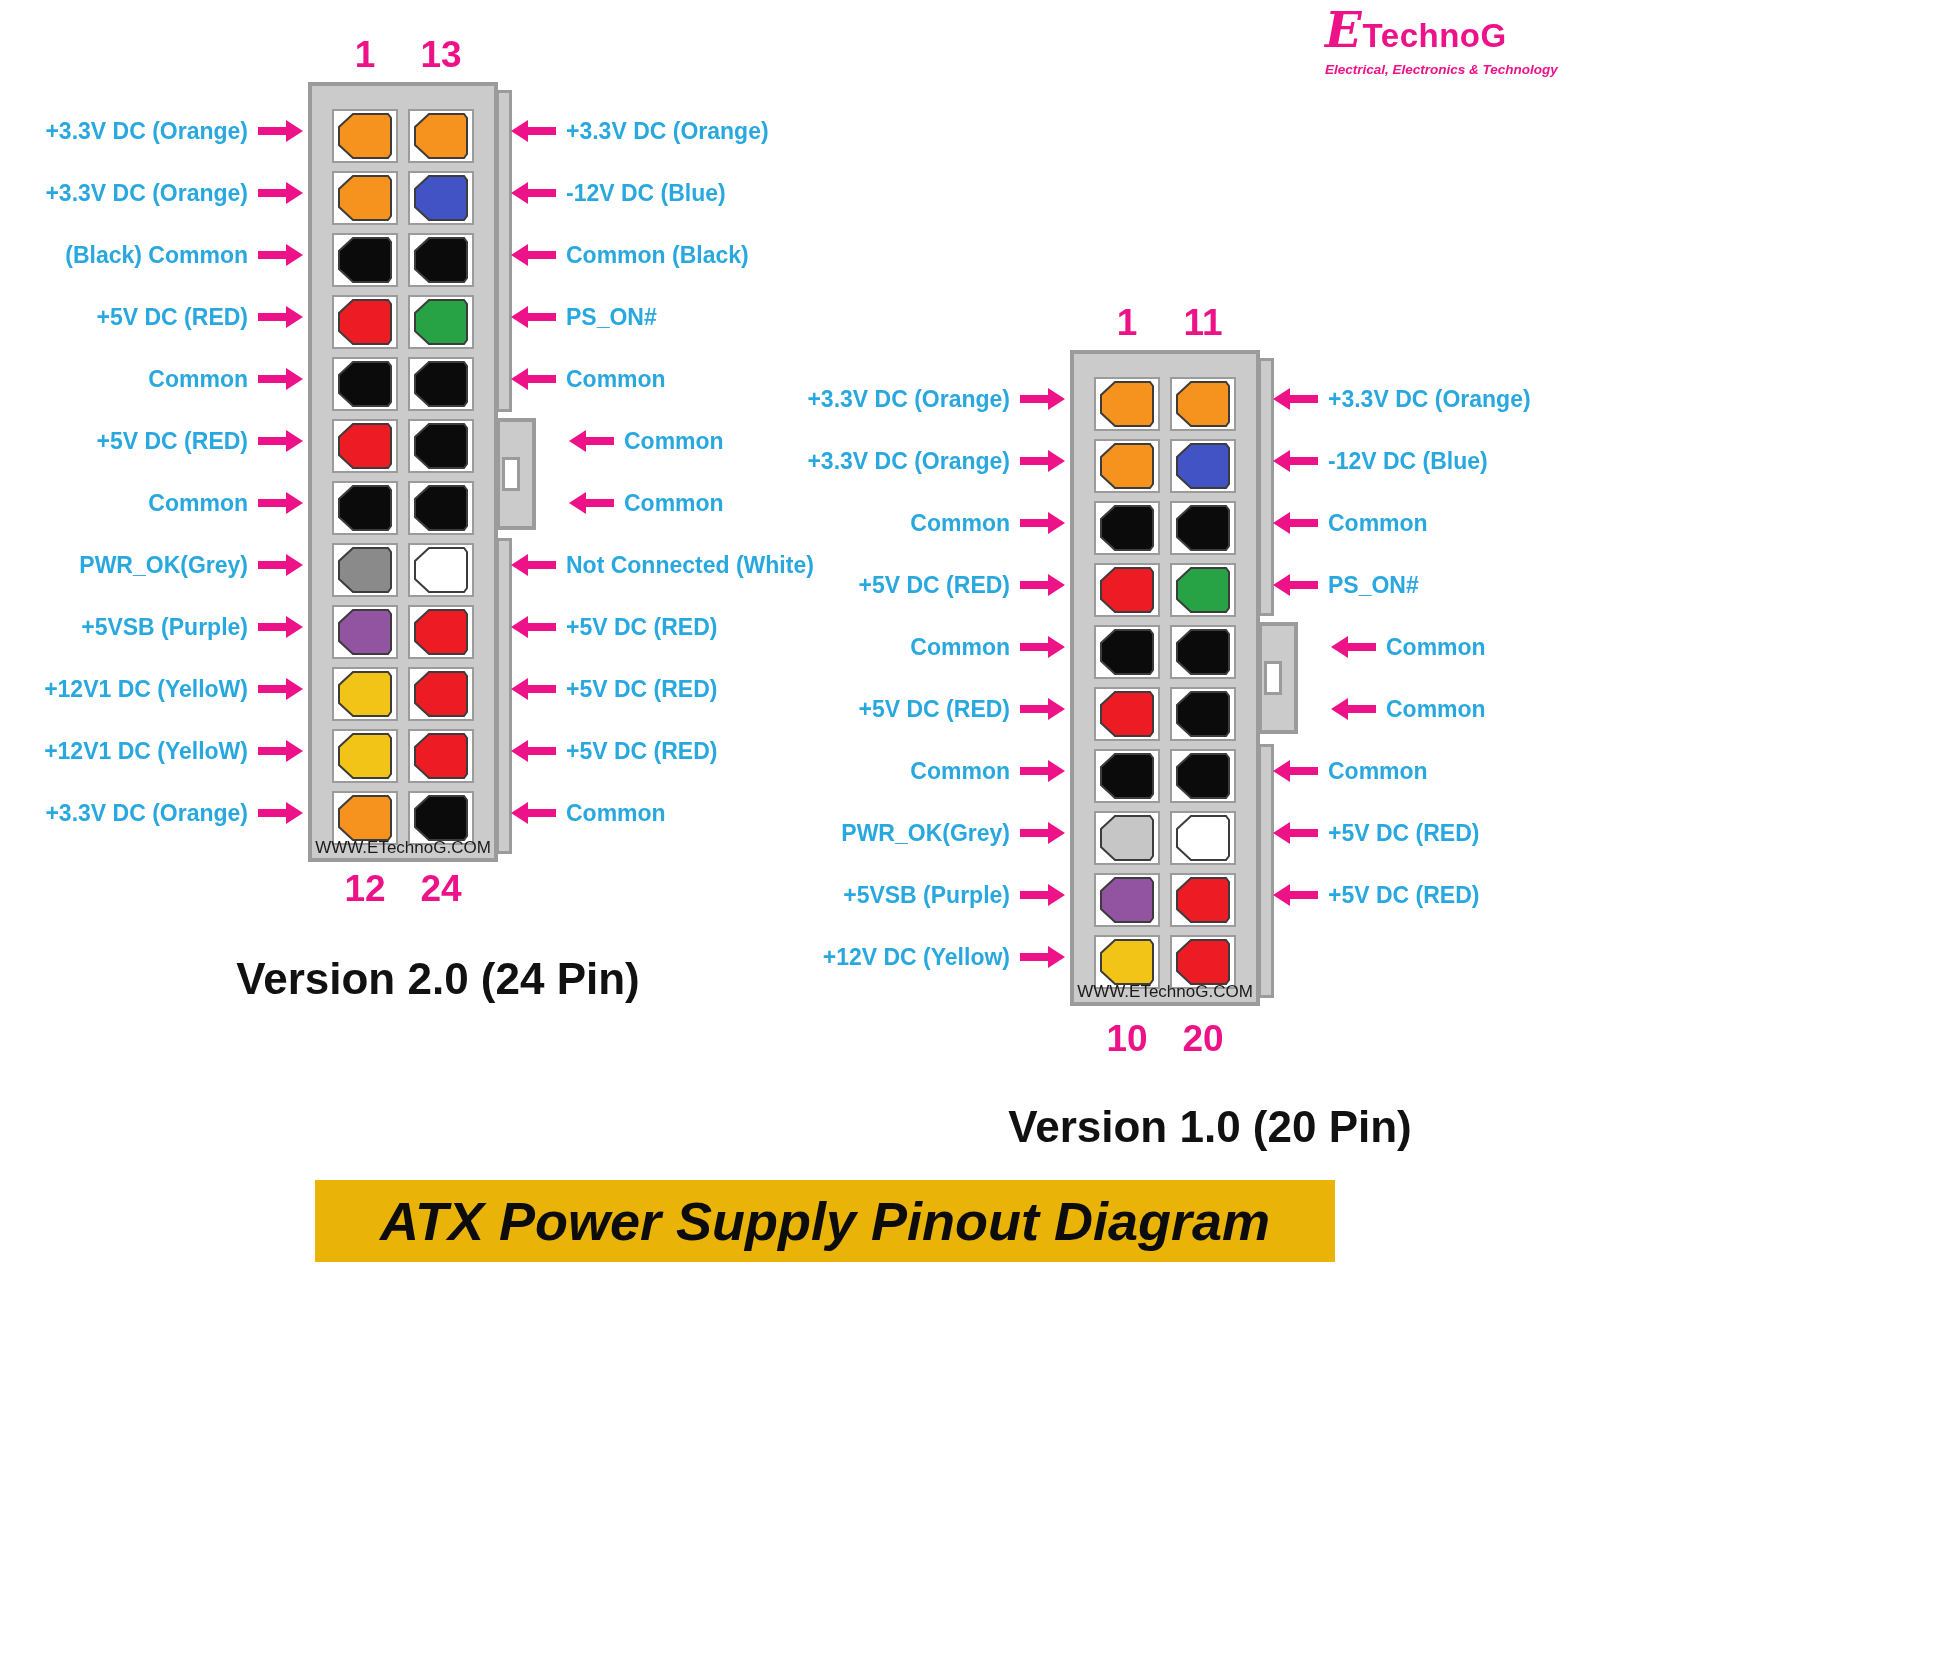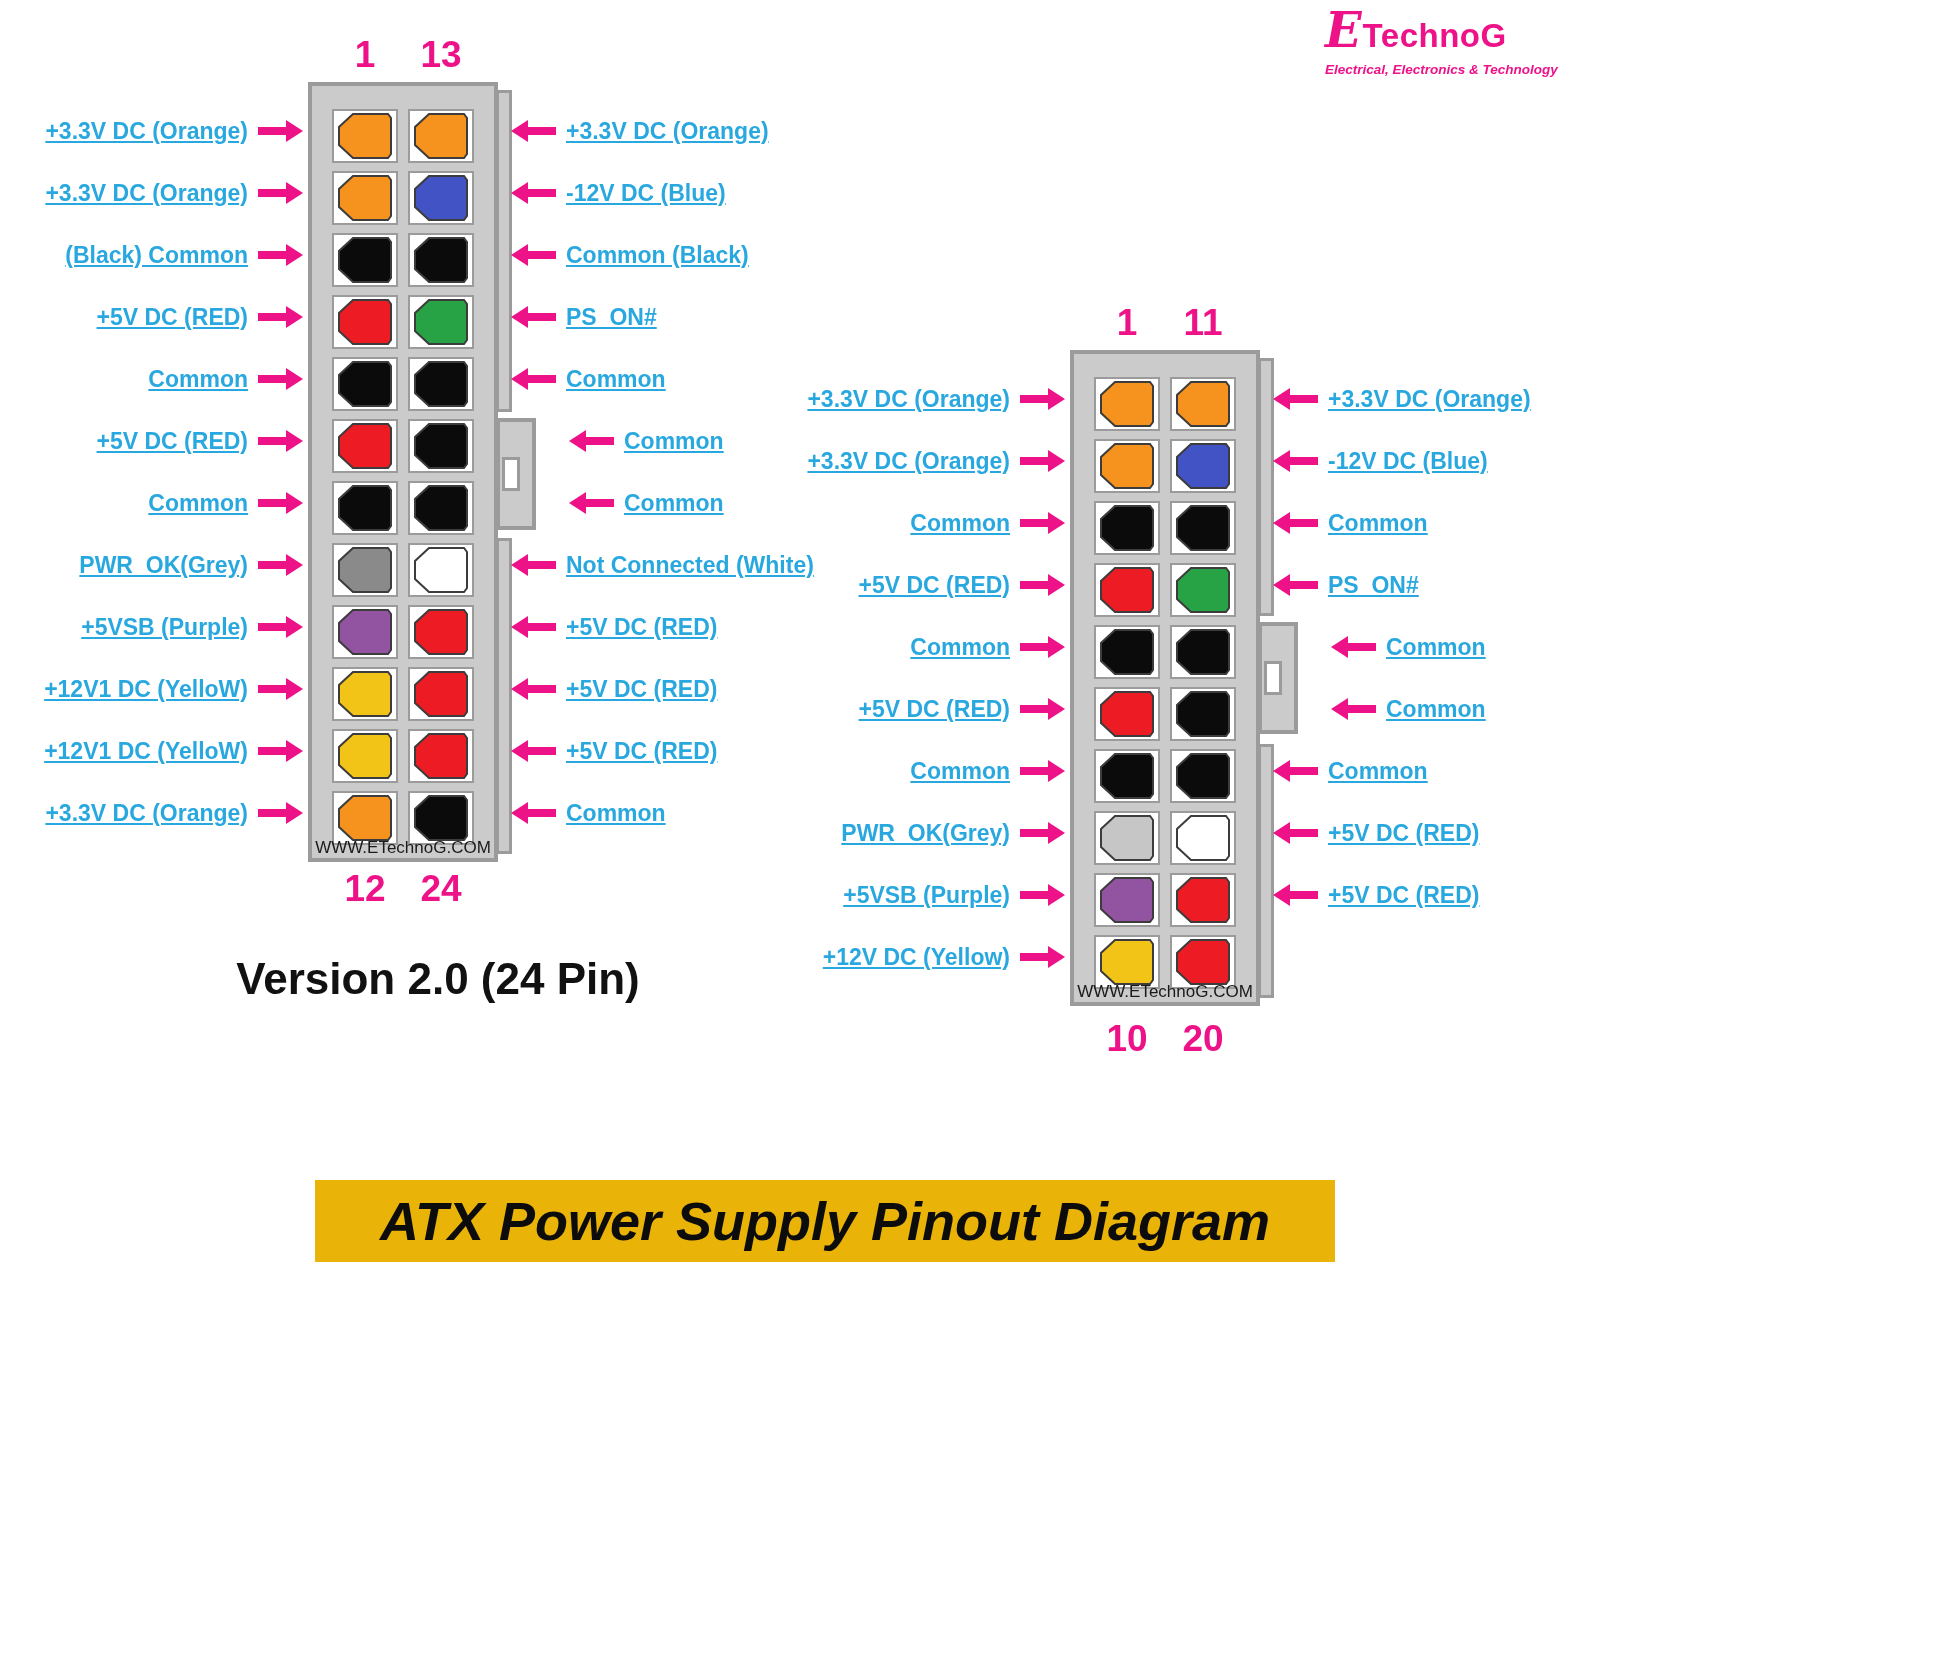--- a/index.html
+++ b/index.html
@@ -29,21 +29,21 @@
   .cg-0 .num-br { left:378px; top:834px; }
   .cg-1 .num-bl { left:302px; top:716px; }
   .cg-1 .num-br { left:378px; top:716px; }
 
   .labels-col { position:absolute; top:66px; }
   .labels-left  { left:0; width:280px; }
   .labels-right { left:470px; width:420px; }
   .label-row { height:62px; display:flex; align-items:center; }
   .labels-left .label-row { justify-content:flex-end; }
   .labels-right .label-row.pushed { padding-left:58px; }
-  .label-text { font-size:23px; font-weight:bold; color:var(--label_blue); white-space:nowrap;text-decoration:underline; }
+  .label-text { font-size:23px; font-weight:bold; color:var(--label_blue); white-space:nowrap; }
 
   .arrow { position:relative; width:28px; height:8px; background:var(--arrow_pink); flex:0 0 auto; }
   .arrow-right { margin-left:10px; margin-right:22px; }
   .arrow-left  { margin-left:30px; margin-right:10px; }
   .arrow-right::after { content:""; position:absolute; left:100%; top:50%; transform:translateY(-50%);
         width:0; height:0; border-left:17px solid var(--arrow_pink);
         border-top:11px solid transparent; border-bottom:11px solid transparent; }
   .arrow-left::before { content:""; position:absolute; right:100%; top:50%; transform:translateY(-50%);
         width:0; height:0; border-right:17px solid var(--arrow_pink);
         border-top:11px solid transparent; border-bottom:11px solid transparent; }
@@ -533,19 +533,20 @@
         </div>
         <div class="label-row">
           <div class="arrow arrow-left"></div>
           <span class="label-text">+5V DC (RED)</span>
         </div>
       </div>
 
     <span class="pin-num num-bl">10</span>
     <span class="pin-num num-br">20</span>
 
+    <div class="caption">Version 1.0  (20 Pin)</div>
   </section>
 
   <div class="banner">
     <span class="banner-text">ATX Power Supply Pinout Diagram</span>
   </div>
 
 </div>
 
 </body></html>

